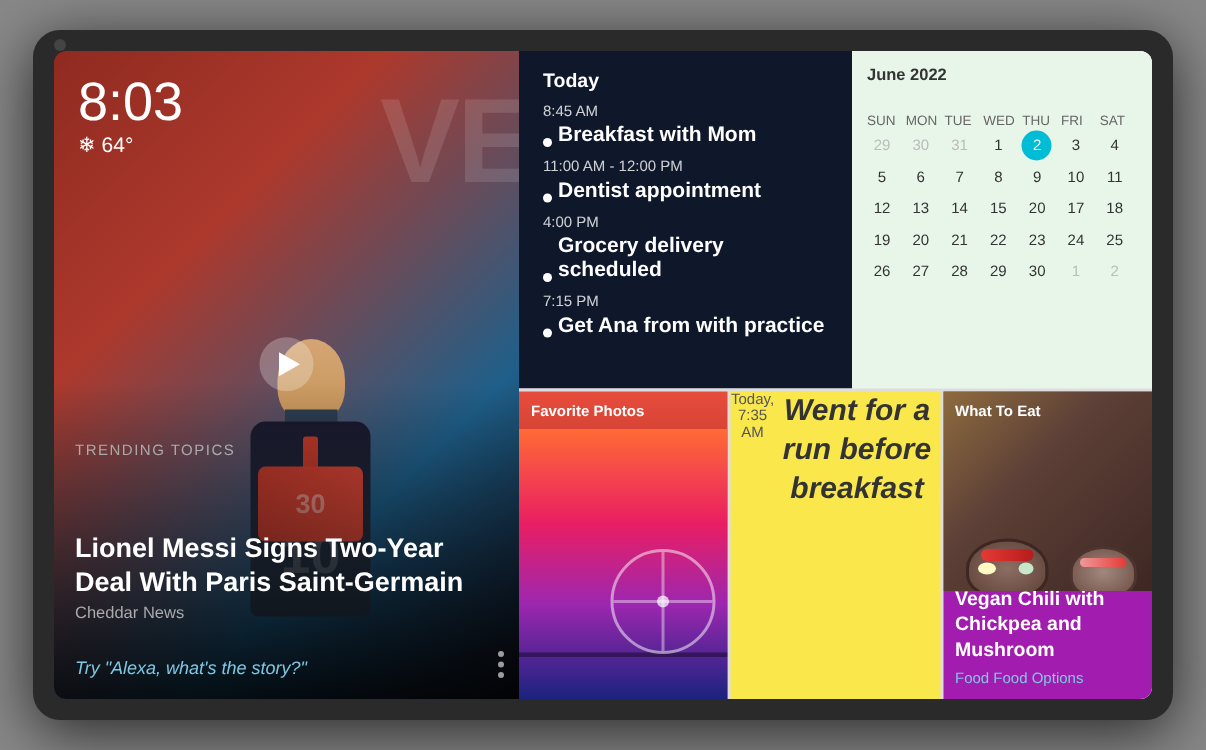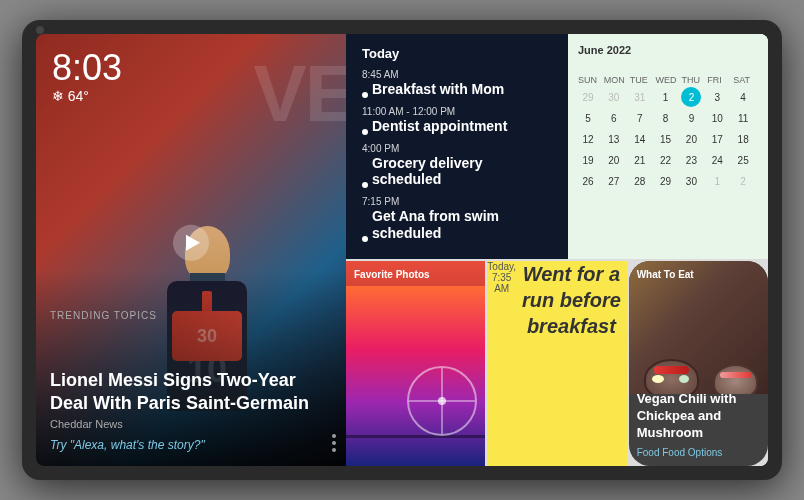--- a/index.html
+++ b/index.html
@@ -149,21 +149,21 @@
       font-weight: 700;
       color: white;
       line-height: 1.25;
       margin-bottom: 4px;
       margin-top: 48px;
     }
 
     .news-source {
       font-size: 11px;
       color: #aaa;
-      margin-bottom: 8px;
+      margin-bottom: 23px;
     }
 
     .alexa-prompt {
       font-size: 12px;
       color: #7ec8e3;
       font-style: italic;
     }
 
     .dots-menu {
       position: absolute;
@@ -355,24 +355,23 @@
     .note-text {
       font-size: 20px;
       font-weight: 700;
       color: #333;
       line-height: 1.3;
       font-style: italic;
     }
 
     
     .food-tile {
-      background: #404040;
+      background: #a21caf;
       position: relative;
       overflow: hidden;
-      border-radius: 21px;
     }
 
     .food-image-bg {
       position: absolute;
       top: 0; left: 0; right: 0;
       height: 65%;
       background: linear-gradient(135deg, #8e6b3e 0%, #5d4037 40%, #3e2723 100%);
       overflow: hidden;
     }
 
@@ -490,21 +489,21 @@
             <div class="schedule-event">
               <span class="schedule-dot"></span>
               <span>Grocery delivery scheduled</span>
             </div>
           </div>
 
           <div class="schedule-item">
             <div class="schedule-time">7:15 PM</div>
             <div class="schedule-event">
               <span class="schedule-dot"></span>
-              <span>Get Ana from swim scheduled</span>
+              <span>Get Ana from with practice</span>
             </div>
           </div>
         </div>
 
         <div class="calendar-panel">
           <div class="cal-header">June 2022</div>
           <div class="cal-grid">
 
             <div class="cal-day-header">SUN</div>
             <div class="cal-day-header">MON</div>

